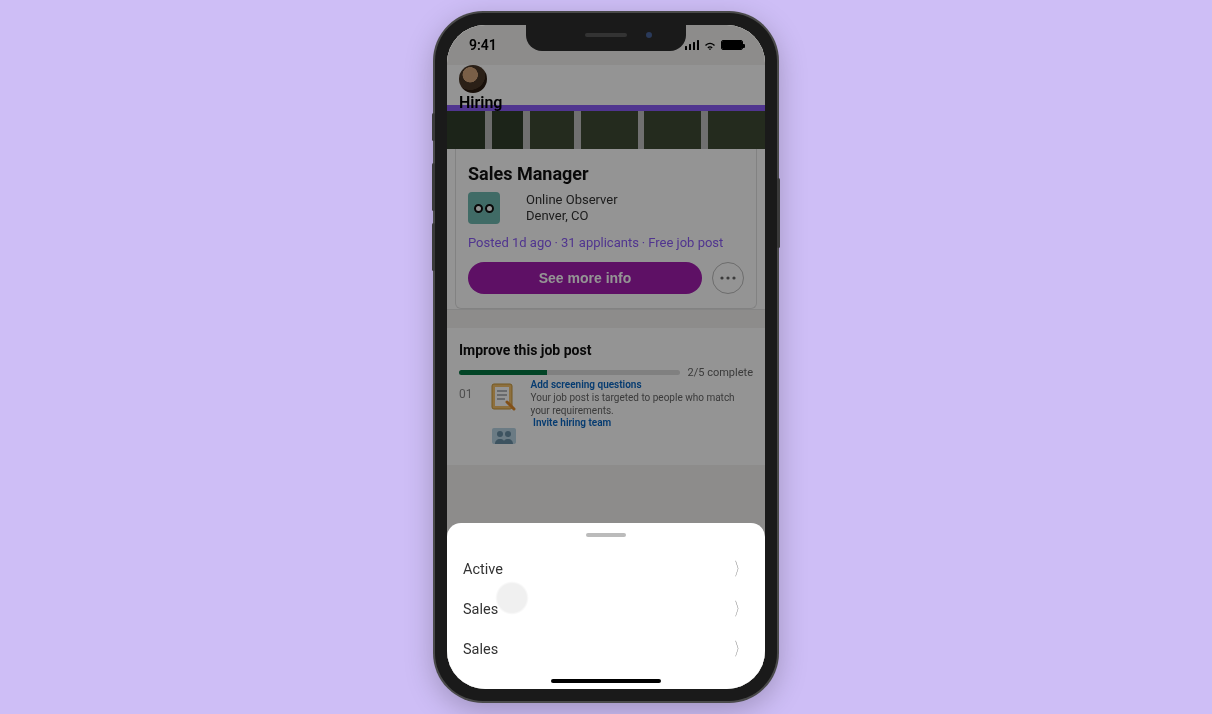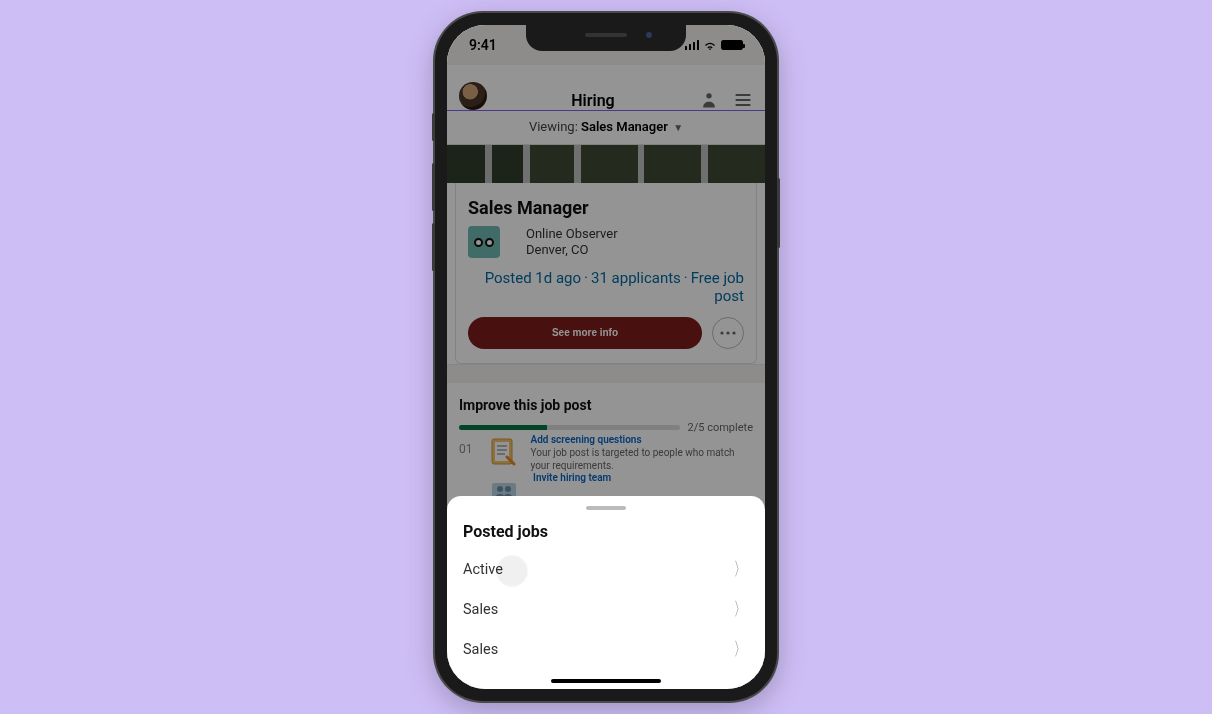--- a/index.html
+++ b/index.html
@@ -85,24 +85,25 @@
     position: absolute;
     top: 0; left: 0; right: 0; bottom: 0;
     padding-top: 40px;
     background: #f3f2ef;
   }
 
   .topnav {
     height: 46px;
     background: #fff;
     display: flex;
-    align-items: flex-end;
+    align-items: flex-start;
     justify-content: space-between;
     padding: 0 12px;
-    border-bottom: 1px solid #8b5cf6;
+    border-bottom: 6px solid #8b5cf6;
+    flex-direction: column;
   }
   .avatar {
     width: 28px; height: 28px; border-radius: 50%;
     background: radial-gradient(circle at 40% 35%, #d2a47a 0 30%, #4a3728 32% 60%, #2a1a10 62% 100%);
     flex-shrink: 0;
   }
   .topnav-title { font-weight: 600; font-size: 16px; color: #000; }
   .topnav-right { display: flex; gap: 14px; align-items: center; color: #666; }
   .topnav-right svg, .topnav-right .profile-icon { width: 20px; height: 20px; }
 
@@ -141,29 +142,29 @@
   .company-row { display: flex; gap: 26px; margin-top: 8px; align-items: center; }
   .company-logo {
     width: 32px; height: 32px; border-radius: 4px;
     background: #6fb8b0;
     display: flex; align-items: center; justify-content: center;
     flex-shrink: 0;
   }
   .company-logo .eyes { display: flex; gap: 2px; }
   .company-logo .eye { width: 9px; height: 9px; border-radius: 50%; border: 2px solid #111; background: #fff; }
   .company-meta { font-size: 13px; line-height: 1.25; color: #333; }
-  .posted-line { font-size: 15px; color: #0369a1; margin-top: 10px; text-align: right; }
+  .posted-line { font-size: 13px; color: #8b5cf6; margin-top: 10px; }
   .posted-line .dot { margin: 0 3px; }
   .cta-row { display: flex; gap: 10px; margin-top: 12px; align-items: center; }
   .see-more-btn {
     flex: 1;
-    background: #7f1d1d;
+    background: #a21caf;
     color: #fff;
     font-weight: 600;
-    font-size: 10px;
+    font-size: 14px;
     border: none;
     border-radius: 18px;
     height: 32px;
     display: flex; align-items: center; justify-content: center;
     cursor: pointer;
   }
   .ellipsis-btn {
     width: 32px; height: 32px; border-radius: 50%;
     border: 1px solid #bbb;
     background: #fff;
@@ -286,25 +287,20 @@
           <svg class="profile-icon" viewBox="0 0 24 24">
               <circle cx="12" cy="7" r="3.2" fill="#666"></circle>
               <path fill="#666" d="M5 20c0-3.5 3.1-6 7-6s7 2.5 7 6v1H5z"></path>
             </svg>
           <svg viewBox="0 0 24 24">
               <path stroke="#666" stroke-width="2.2" stroke-linecap="round" d="M4 6h16M4 12h16M4 18h16"></path>
             </svg>
         </div>
       </div>
 
-      <div class="viewing-bar">
-        <span>Viewing:</span>
-        <span class="bold">Sales Manager</span>
-        <span class="caret">▼</span>
-      </div>
 
       <div class="scroll">
 
         <div class="job-card">
           <div class="cover"></div>
           <div class="job-body">
             <div class="job-title">Sales Manager</div>
             <div class="company-row">
               <div class="company-logo">
                 <span class="eyes">
@@ -374,21 +370,20 @@
           </div>
         </div>
 
       </div>
     </div>
 
     <div class="dim"></div>
 
     <div class="sheet">
       <div class="grabber"></div>
-      <div class="sheet-title">Posted jobs</div>
       <div class="tap-ripple"></div>
       <div class="sheet-item">
         <span>Active</span>
         <span class="chev">〉</span>
       </div>
       <div class="sheet-item">
         <span>Sales</span>
         <span class="chev">〉</span>
       </div>
       <div class="sheet-item">

